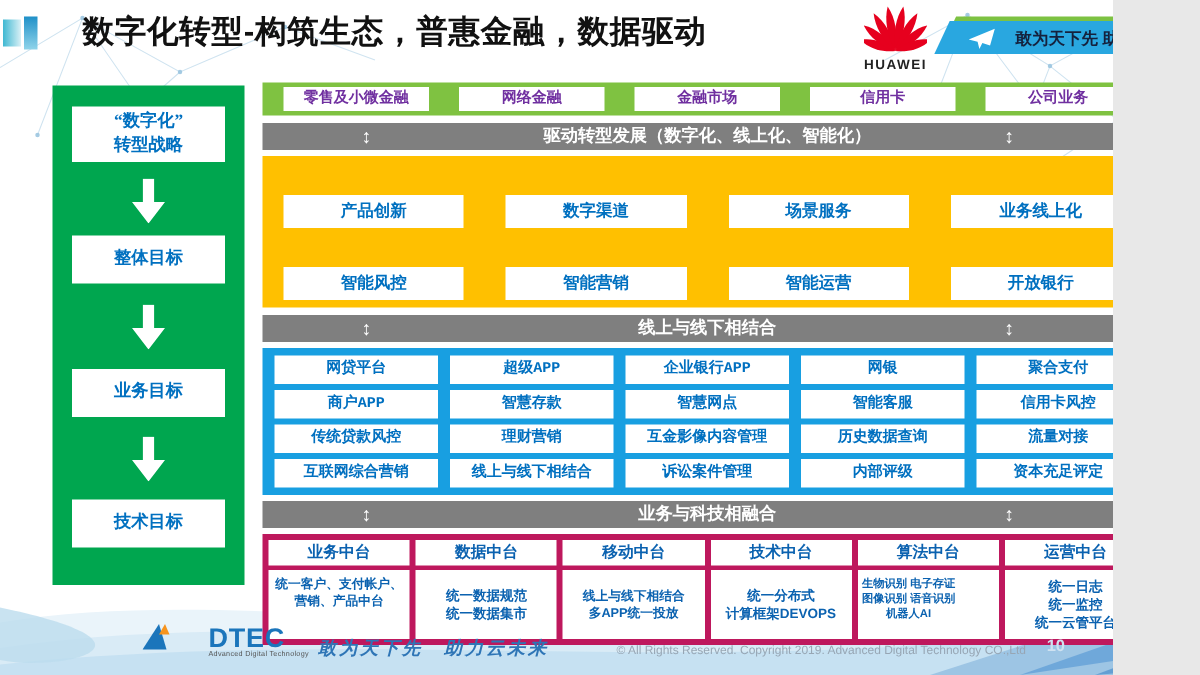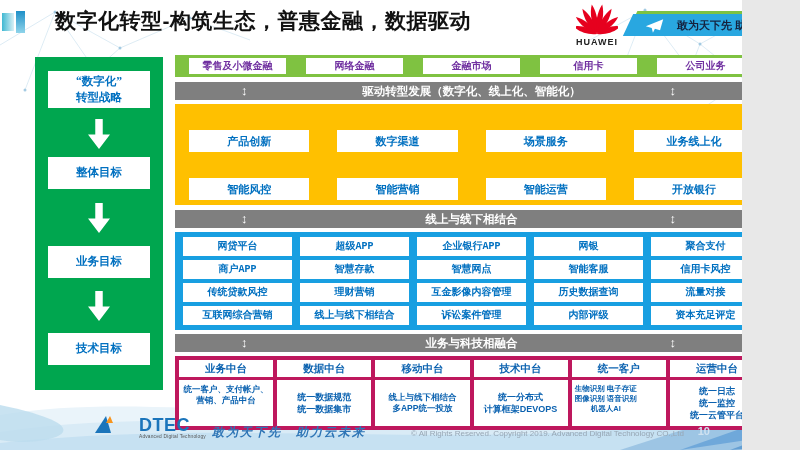--- a/index.html
+++ b/index.html
@@ -236,21 +236,21 @@
         <div class="t-head">移动中台</div>
         <div class="t-detail" style="font-size:8.5px;">线上与线下相结合
 多APP统一投放</div>
       </div>
       <div class="t-col">
         <div class="t-head">技术中台</div>
         <div class="t-detail">统一分布式
 计算框架DEVOPS</div>
       </div>
       <div class="t-col">
-        <div class="t-head">统一客户</div>
+        <div class="t-head">算法中台</div>
         <div class="t-detail left">生物识别 电子存证
 图像识别 语音识别
 机器人AI</div>
       </div>
       <div class="t-col">
         <div class="t-head">运营中台</div>
         <div class="t-detail">统一日志
 统一监控
 统一云管平台</div>
       </div>

